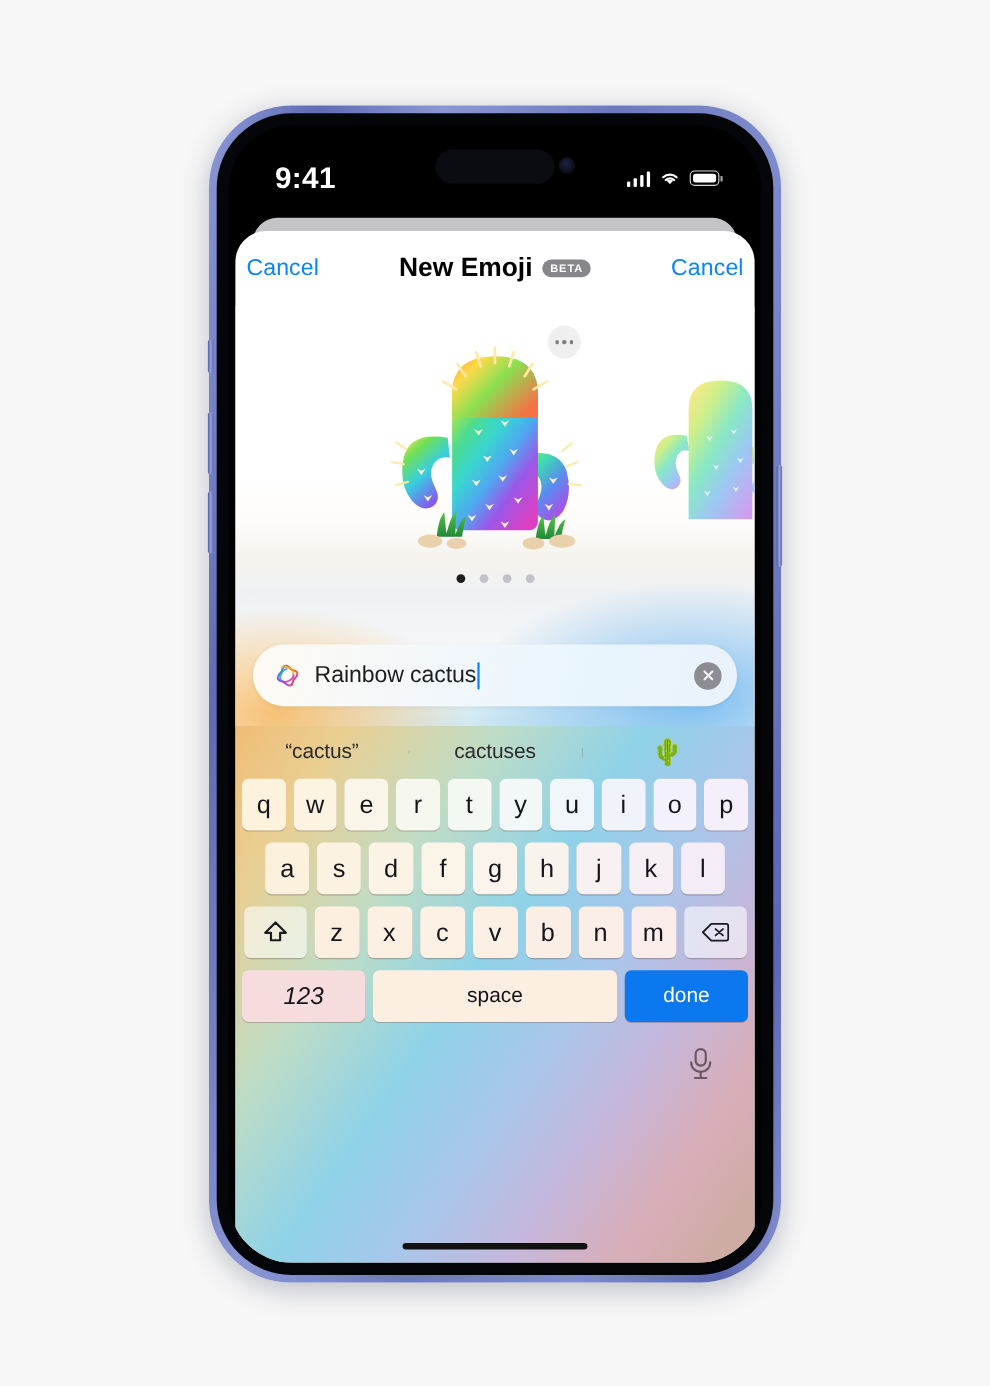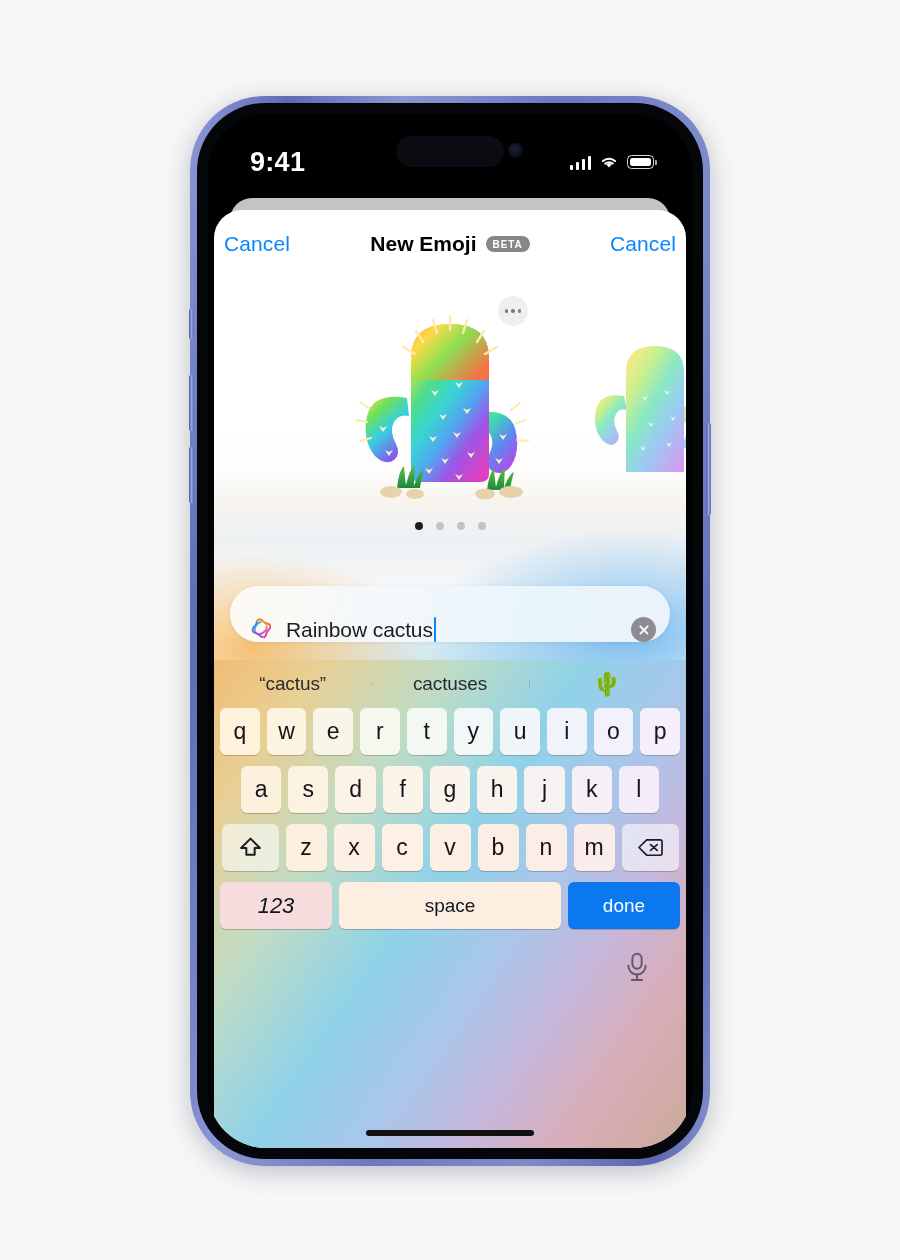--- a/index.html
+++ b/index.html
@@ -98,21 +98,21 @@
     padding: 0 10px; position: relative; z-index: 6;
   }
   .nav-action {
     font-size: 21px; color: #0b84ff; letter-spacing: .1px; white-space: nowrap;
   }
   #sheet-title-wrap {
     position: absolute; left: 0; right: 0; top: 0; bottom: 0;
     display: flex; align-items: center; justify-content: center; gap: 9px;
     pointer-events: none;
   }
-  #sheet-title { font-size: 21px; font-weight: bold; color: #000; }
+  #sheet-title { font-size: 24px; font-weight: bold; color: #000; }
   #beta-badge {
     background: #86868b; color: #fff; font-size: 10px; font-weight: bold;
     letter-spacing: .9px; padding: 3px 7px 2.5px; border-radius: 9px;
   }
 
   
   #emoji-canvas {
     flex: 1 1 auto; position: relative; overflow: hidden;
     background: linear-gradient(180deg,
       #ffffff 0%, #ffffff 40%, #fdfcfa 52%, #f6f3ee 60%, #eef1f3 68%, #ffffff 100%);
@@ -144,21 +144,21 @@
   #page-dots i { width: 8px; height: 8px; border-radius: 50%; background: #c3c3c7; display: block; }
   #page-dots i.active { background: #1d1d1f; }
 
   
   #prompt-field-wrap {
     position: absolute; left: 16px; right: 16px; bottom: 18px; z-index: 6;
   }
   #prompt-field {
     height: 56px; border-radius: 28px;
     background: linear-gradient(105deg, #fdfaf2 0%, #f4f8fb 34%, #e8f5fd 70%, #eaf2fb 100%);
-    display: flex; align-items: flex-end; padding: 0 14px 0 16px; gap: 13px;
+    display: flex; align-items: center; padding: 0 14px 0 16px; gap: 13px;
     box-shadow: 0 1px 5px rgba(0,0,0,.07);
   }
   #ai-sparkle-icon { width: 27px; height: 27px; flex: 0 0 27px; }
   #prompt-text-row { flex: 1 1 auto; display: flex; align-items: center; min-width: 0; }
   #prompt-text { font-size: 21px; color: #1d1d1f; letter-spacing: -.1px; white-space: nowrap; }
   #text-cursor { width: 2.5px; height: 25px; background: #0b84ff; margin-left: 1px; border-radius: 1px; }
   #clear-text-button {
     width: 25px; height: 25px; flex: 0 0 25px; border-radius: 50%;
     background: #8c8c92; position: relative;
   }

